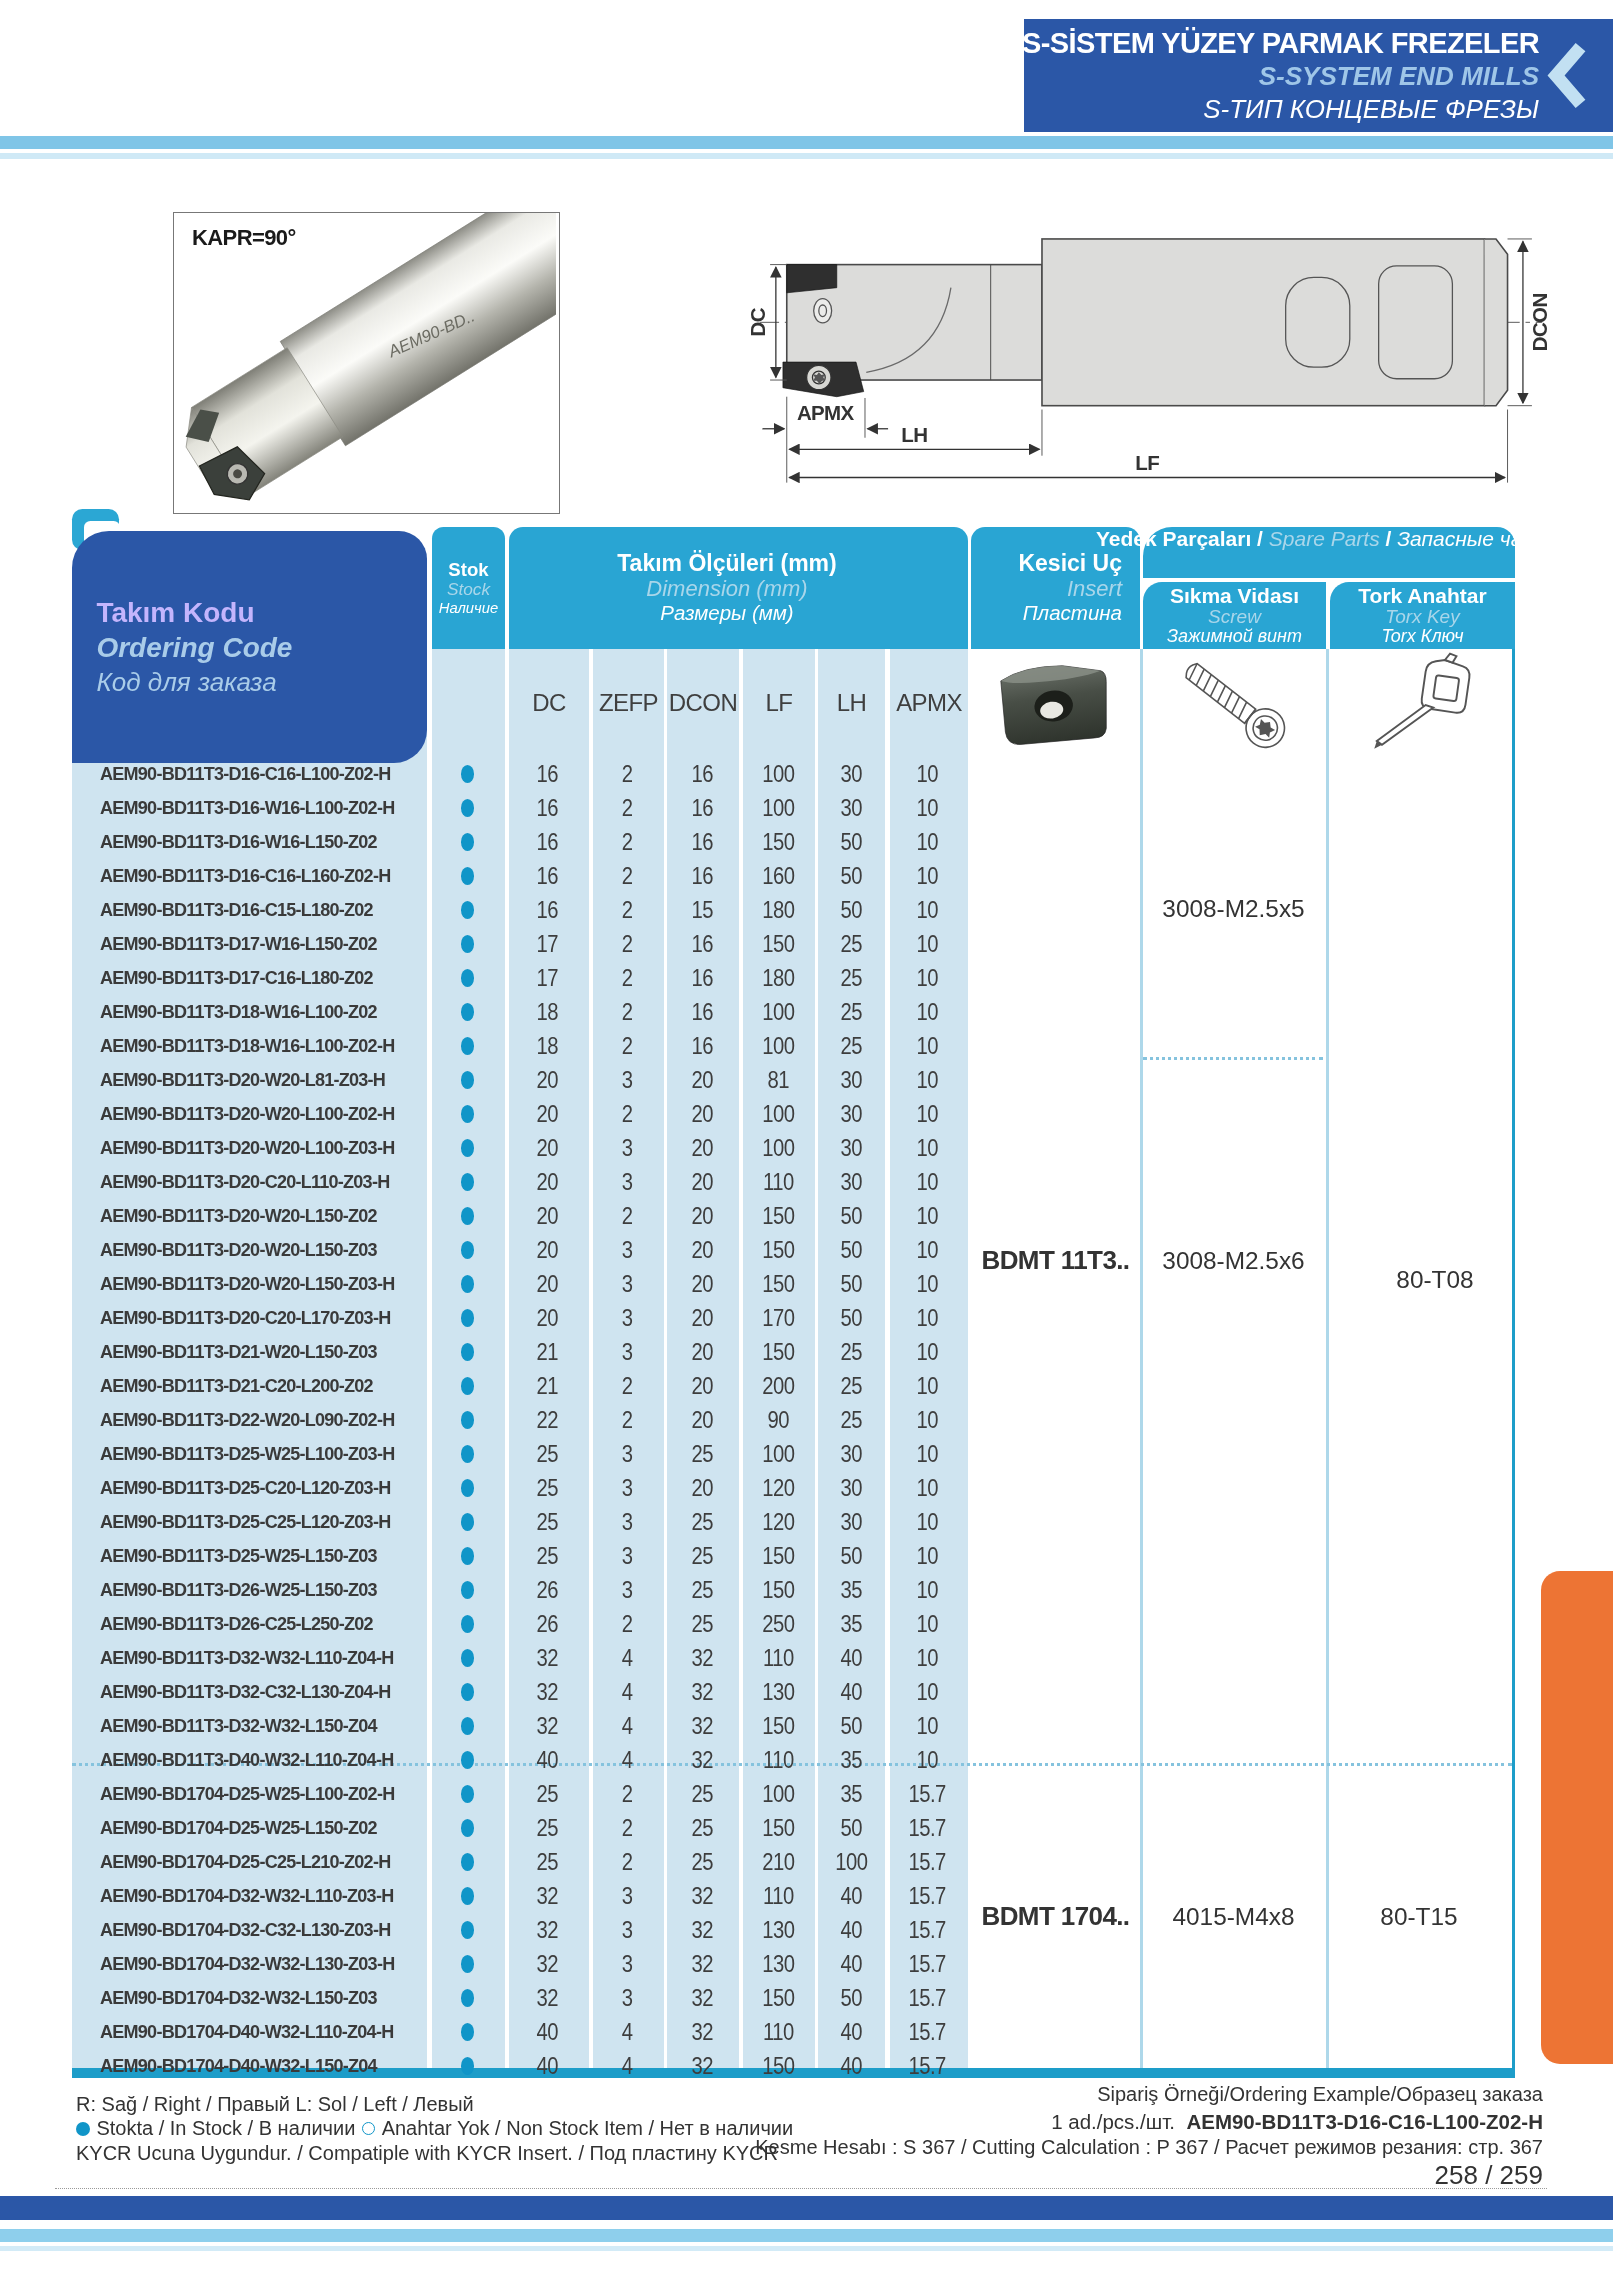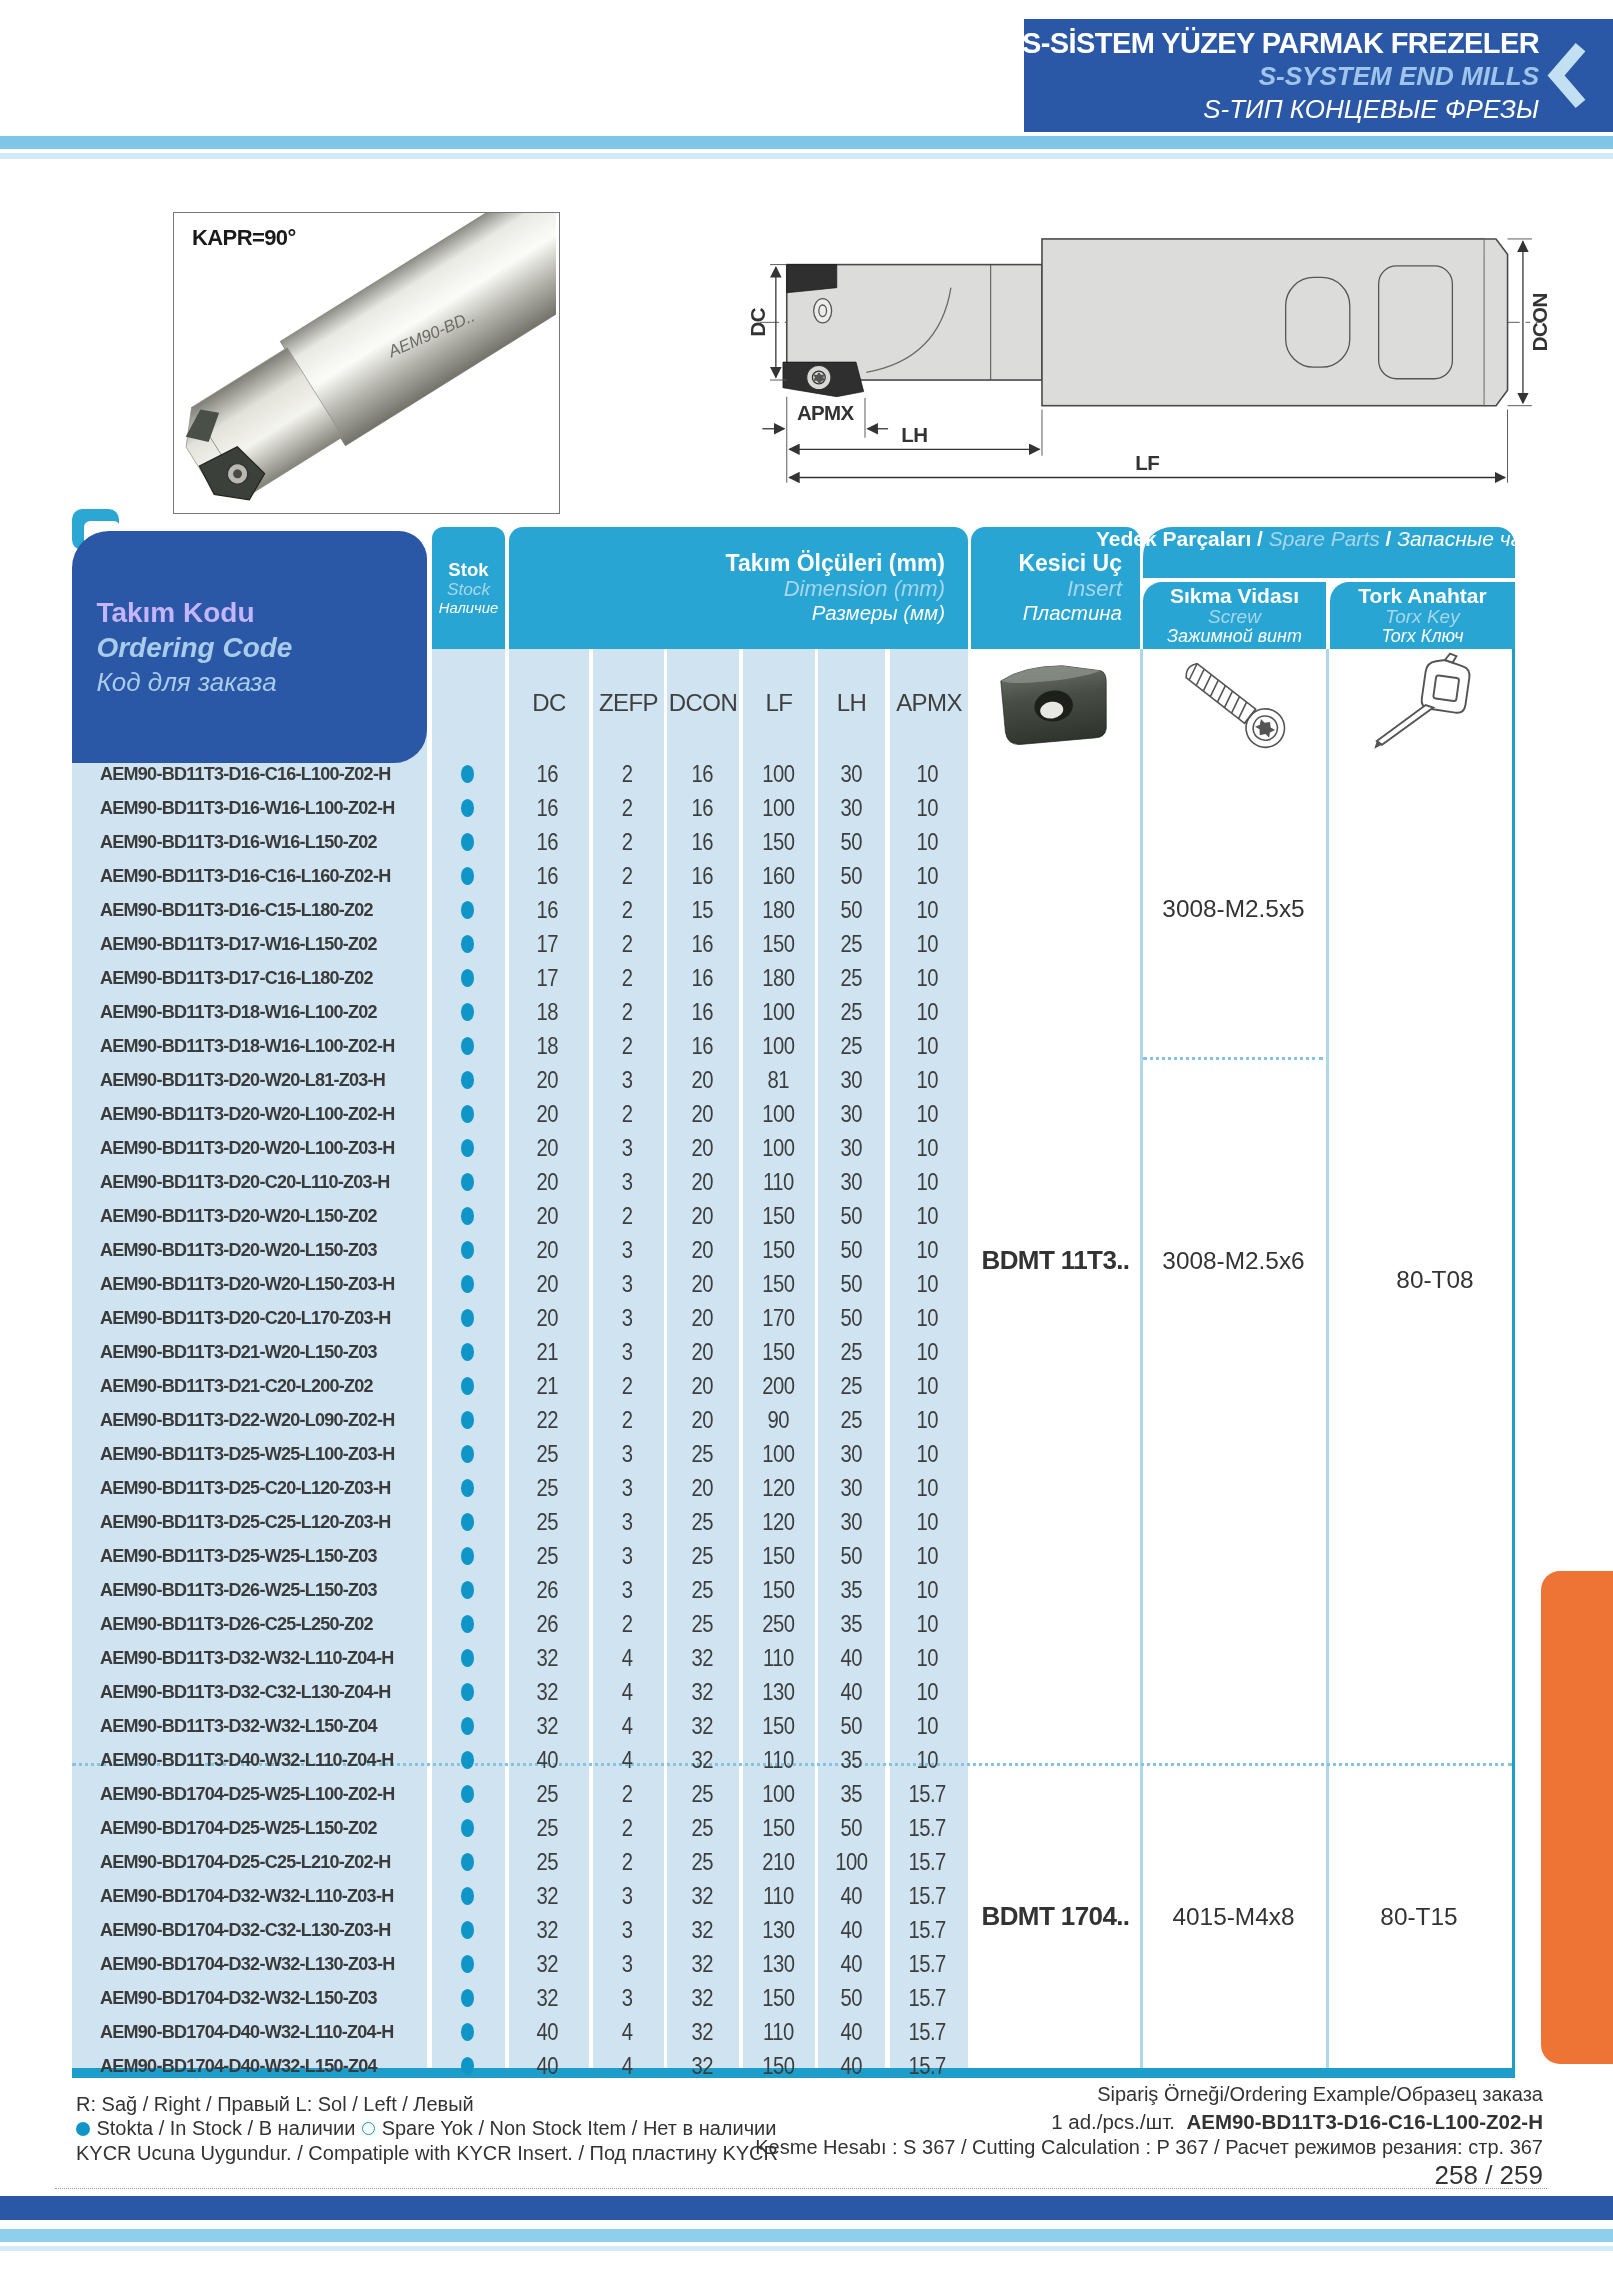--- a/index.html
+++ b/index.html
@@ -46,21 +46,21 @@
   #sep-screw{left:1143px;top:1057px;width:180px;height:0;border-top:3.2px dotted #85c3de;}
 
   
   .teal{background:#29a5d3;}
   .hbox{display:flex;flex-direction:column;justify-content:center;line-height:1.12;white-space:nowrap;}
   .h-tr{color:#fff;font-weight:700;}
   .h-en{color:#a9d6ea;font-style:italic;}
   .h-ru{color:#fff;font-style:italic;}
   #h-stok{left:432px;top:527px;width:73px;height:122px;border-radius:11.5px 11.5px 0 0;text-align:center;font-size:18.6px;}
   #h-stok .h-en{font-size:17.3px;} #h-stok .h-ru{font-size:14.8px;}
-  #h-dims{left:509px;top:527px;width:459px;height:122px;border-radius:14px 14px 0 0;text-align:right;box-sizing:border-box;padding-right:23px;font-size:23px;}
+  #h-dims{left:509px;top:527px;width:459px;height:122px;border-radius:14px 14px 0 0;text-align:center;box-sizing:border-box;padding-right:23px;font-size:23px;}
   #h-dims .h-en{font-size:22px;} #h-dims .h-ru{font-size:20.5px;font-style:italic;}
   #h-ins{left:971px;top:527px;width:169px;height:122px;border-radius:14px 14px 0 0;text-align:right;box-sizing:border-box;padding-right:18px;font-size:23px;}
   #h-ins .h-en{font-size:22px;} #h-ins .h-ru{font-size:20.5px;}
   #h-spare{left:1143px;top:527px;width:372px;height:51px;border-radius:29px 18px 0 0;text-align:center;font-size:21px;display:flex;align-items:flex-start;justify-content:center;white-space:pre;}
   #h-screw{left:1143px;top:582px;width:183px;height:67px;border-radius:19px 0 0 0;text-align:center;font-size:21px;line-height:1.05;}
   #h-screw .h-en{font-size:19px;} #h-screw .h-ru{font-size:18px;}
   #h-torx{left:1330px;top:582px;width:185px;height:67px;border-radius:19px 0 0 0;text-align:center;font-size:21px;line-height:1.05;}
   #h-torx .h-en{font-size:19px;} #h-torx .h-ru{font-size:18px;}
 
   
@@ -1394,21 +1394,21 @@
   <div class="gval" id="v-scr3">4015-M4x8</div>
   <div class="gval" id="v-trx2">80-T15</div>
 
   <div class="abs" id="orange-tab"></div>
 
   <div class="fnote" id="fn1">R: Sağ / Right / Правый   L: Sol / Left / Левый</div>
   <div class="fnote" id="fn2">
     <span class="sdot"></span>
     <span>Stokta / In Stock / В наличии</span>
     <span class="odot"></span>
-    <span>Spare Yok / Non Stock Item / Нет в наличии</span>
+    <span>Anahtar Yok / Non Stock Item / Нет в наличии</span>
   </div>
   <div class="fnote" id="fn3">KYCR Ucuna Uygundur. / Compatiple with KYCR Insert. / Под пластину KYCR</div>
 
   <div class="rnote" id="rn1">Sipariş Örneği/Ordering Example/Образец заказа</div>
   <div class="rnote" id="rn2">
     <span>1 ad./pcs./шт.</span>&nbsp;
     <b>AEM90-BD11T3-D16-C16-L100-Z02-H</b>
   </div>
   <div class="rnote" id="rn3">Kesme Hesabı : S 367 / Cutting Calculation : P 367 / Расчет режимов резания: стр. 367</div>
   <div id="pagenum">258 / 259</div>

